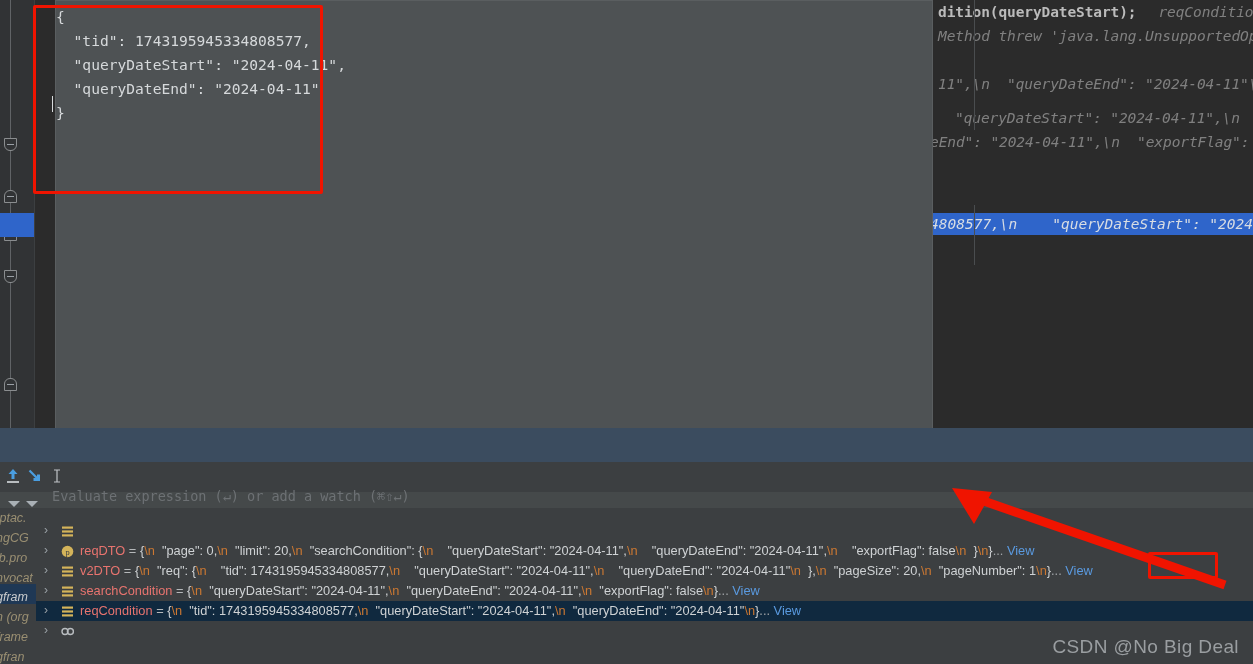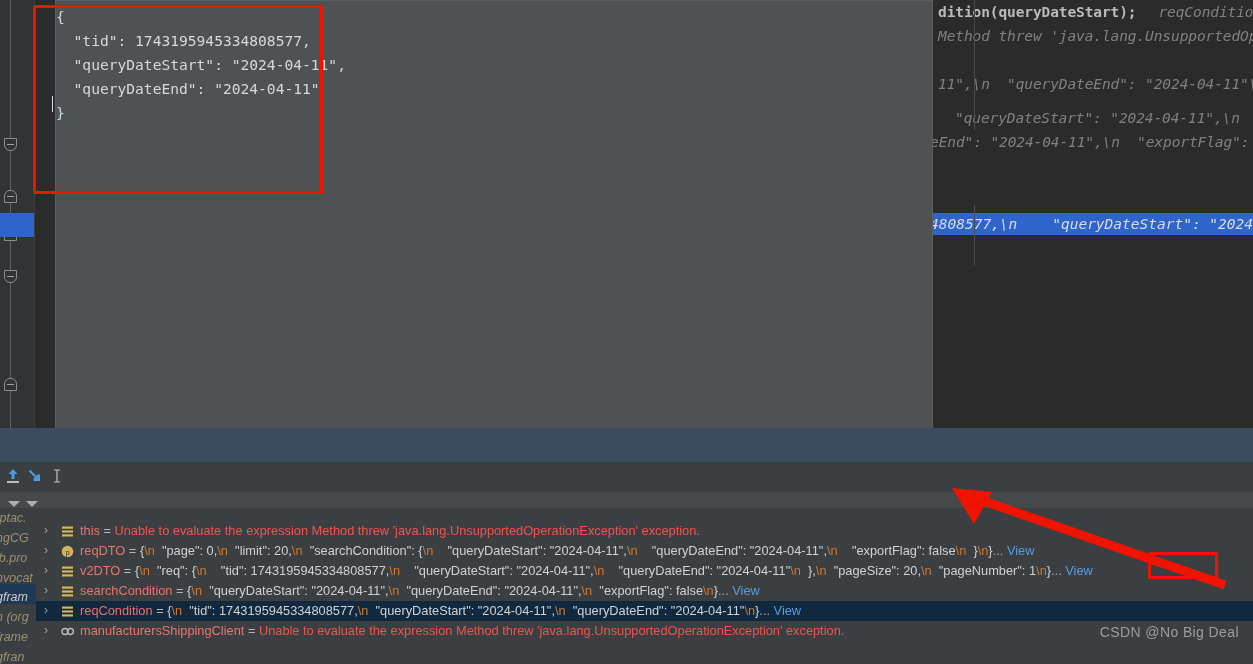--- a/index.html
+++ b/index.html
@@ -228,23 +228,23 @@
   }
   .vname  { color: #e8746f; }
   .veq    { color: #b5b8ba; }
   .verr   { color: #ef5350; }
   .vval   { color: #cfd2d4; }
   .vview  { color: #5a9ae0; }
   .vdots  { color: #a0a4a7; }
 
   .watermark {
     position: absolute;
-    right: 14px; bottom: 24px;
+    right: 14px; bottom: 6px;
     font-family: "Liberation Sans", sans-serif;
-    font-size: 14px;
+    font-size: 19px;
     color: #9a9ea1;
     letter-spacing: 0.4px;
   }
 
   .panel-sep {
     position: absolute;
     left: 0; width: 1253px; height: 1px;
     background: #2b2b2b;
   }
   .vsep {
@@ -317,20 +317,21 @@
     <svg class="icon-btn" style="left:48px; top:5px;" viewBox="0 0 18 18">
       <path d="M6 3 L12 3 M9 3 L9 15 M6 15 L12 15" stroke="#c0c4c7" stroke-width="1.2" fill="none"></path>
     </svg>
     <div class="vsep" style="left:55px; top:462px; height:0px;"></div>
   </div>
 
   <div class="dropdown-row">
     <div class="caret-down" style="left:8px; top:9px;"></div>
     <div class="caret-down" style="left:26px; top:9px;"></div>
   </div>
+  <div class="eval-placeholder">Evaluate expression (↵) or add a watch (⌘⇧↵)</div>
 
   <div class="panel-sep" style="top:514px;"></div>
 
   <div class="frames">
     <div class="frame-sel-bg" style="top:76px;"></div>
     <div class="frame-item" style="top:3px;">.ptac.</div>
     <div class="frame-item" style="top:23px;">ngCG</div>
     <div class="frame-item" style="top:43px;">ib.pro</div>
     <div class="frame-item" style="top:63px;">nvocat</div>
     <div class="frame-item sel" style="top:82px;">gfram</div>
@@ -341,21 +342,20 @@
 
   <div class="vars">
 
     <div class="var-row" style="top:13px;">
       <span class="chev">›</span>
       <svg class="vicon" viewBox="0 0 13 13">
         <rect x="1" y="1.5" width="11" height="2.2" fill="#d4b45a"></rect>
         <rect x="1" y="5.4" width="11" height="2.2" fill="#d4b45a"></rect>
         <rect x="1" y="9.3" width="11" height="2.2" fill="#d4b45a"></rect>
       </svg>
-      <span class="vtext"><span class="vname">this</span><span class="veq"> = </span><span class="verr">Unable to evaluate the expression Method threw 'java.lang.UnsupportedOperationException' exception.</span></span>
     </div>
 
     <div class="var-row" style="top:33px;">
       <span class="chev">›</span>
       <svg class="vicon" viewBox="0 0 13 13">
         <circle cx="6.5" cy="6.5" r="5.8" fill="#d4b45a"></circle>
         <text x="6.5" y="9.6" font-size="8.4" font-family="'Liberation Serif',serif" text-anchor="middle" fill="#3c3f41">p</text>
       </svg>
       <span class="vtext"><span class="vname">reqDTO</span><span class="veq"> = </span><span class="vval vjson"><span>{</span><span style="color: rgb(204, 120, 50);">\n</span><span>  "page": 0,</span><span style="color: rgb(204, 120, 50);">\n</span><span>  "limit": 20,</span><span style="color: rgb(204, 120, 50);">\n</span><span>  "searchCondition": {</span><span style="color: rgb(204, 120, 50);">\n</span><span>    "queryDateStart": "2024-04-11",</span><span style="color: rgb(204, 120, 50);">\n</span><span>    "queryDateEnd": "2024-04-11",</span><span style="color: rgb(204, 120, 50);">\n</span><span>    "exportFlag": false</span><span style="color: rgb(204, 120, 50);">\n</span><span>  }</span><span style="color: rgb(204, 120, 50);">\n</span><span>}</span></span><span class="vdots">... </span><span class="vview">View</span></span>
     </div>
@@ -389,21 +389,20 @@
       </svg>
       <span class="vtext"><span class="vname">reqCondition</span><span class="veq"> = </span><span class="vval vjson"><span>{</span><span style="color: rgb(204, 120, 50);">\n</span><span>  "tid": 1743195945334808577,</span><span style="color: rgb(204, 120, 50);">\n</span><span>  "queryDateStart": "2024-04-11",</span><span style="color: rgb(204, 120, 50);">\n</span><span>  "queryDateEnd": "2024-04-11"</span><span style="color: rgb(204, 120, 50);">\n</span><span>}</span></span><span class="vdots">... </span><span class="vview">View</span></span>
     </div>
 
     <div class="var-row" style="top:113px;">
       <span class="chev">›</span>
       <svg class="vicon" viewBox="0 0 13 13">
         <circle cx="4" cy="6.5" r="3" fill="none" stroke="#b9bdc0" stroke-width="1.4"></circle>
         <circle cx="9.4" cy="6.5" r="3" fill="none" stroke="#b9bdc0" stroke-width="1.4"></circle>
       </svg>
-      <span class="vtext"><span class="vname">manufacturersShippingClient</span><span class="veq"> = </span><span class="verr">Unable to evaluate the expression Method threw 'java.lang.UnsupportedOperationException' exception.</span></span>
     </div>
   </div>
 
   <div class="redbox" style="left:1148px; top:552px; width:70px; height:27px;"></div>
 
   <svg class="arrow-svg" width="300" height="110" viewBox="0 0 300 110">
     <g>
       <path d="M295 105 L45 18" stroke="#f01400" stroke-width="9" stroke-linecap="butt" fill="none"></path>
       <path d="M22 8 L62 12 L44 44 Z" fill="#f01400"></path>
     </g>

